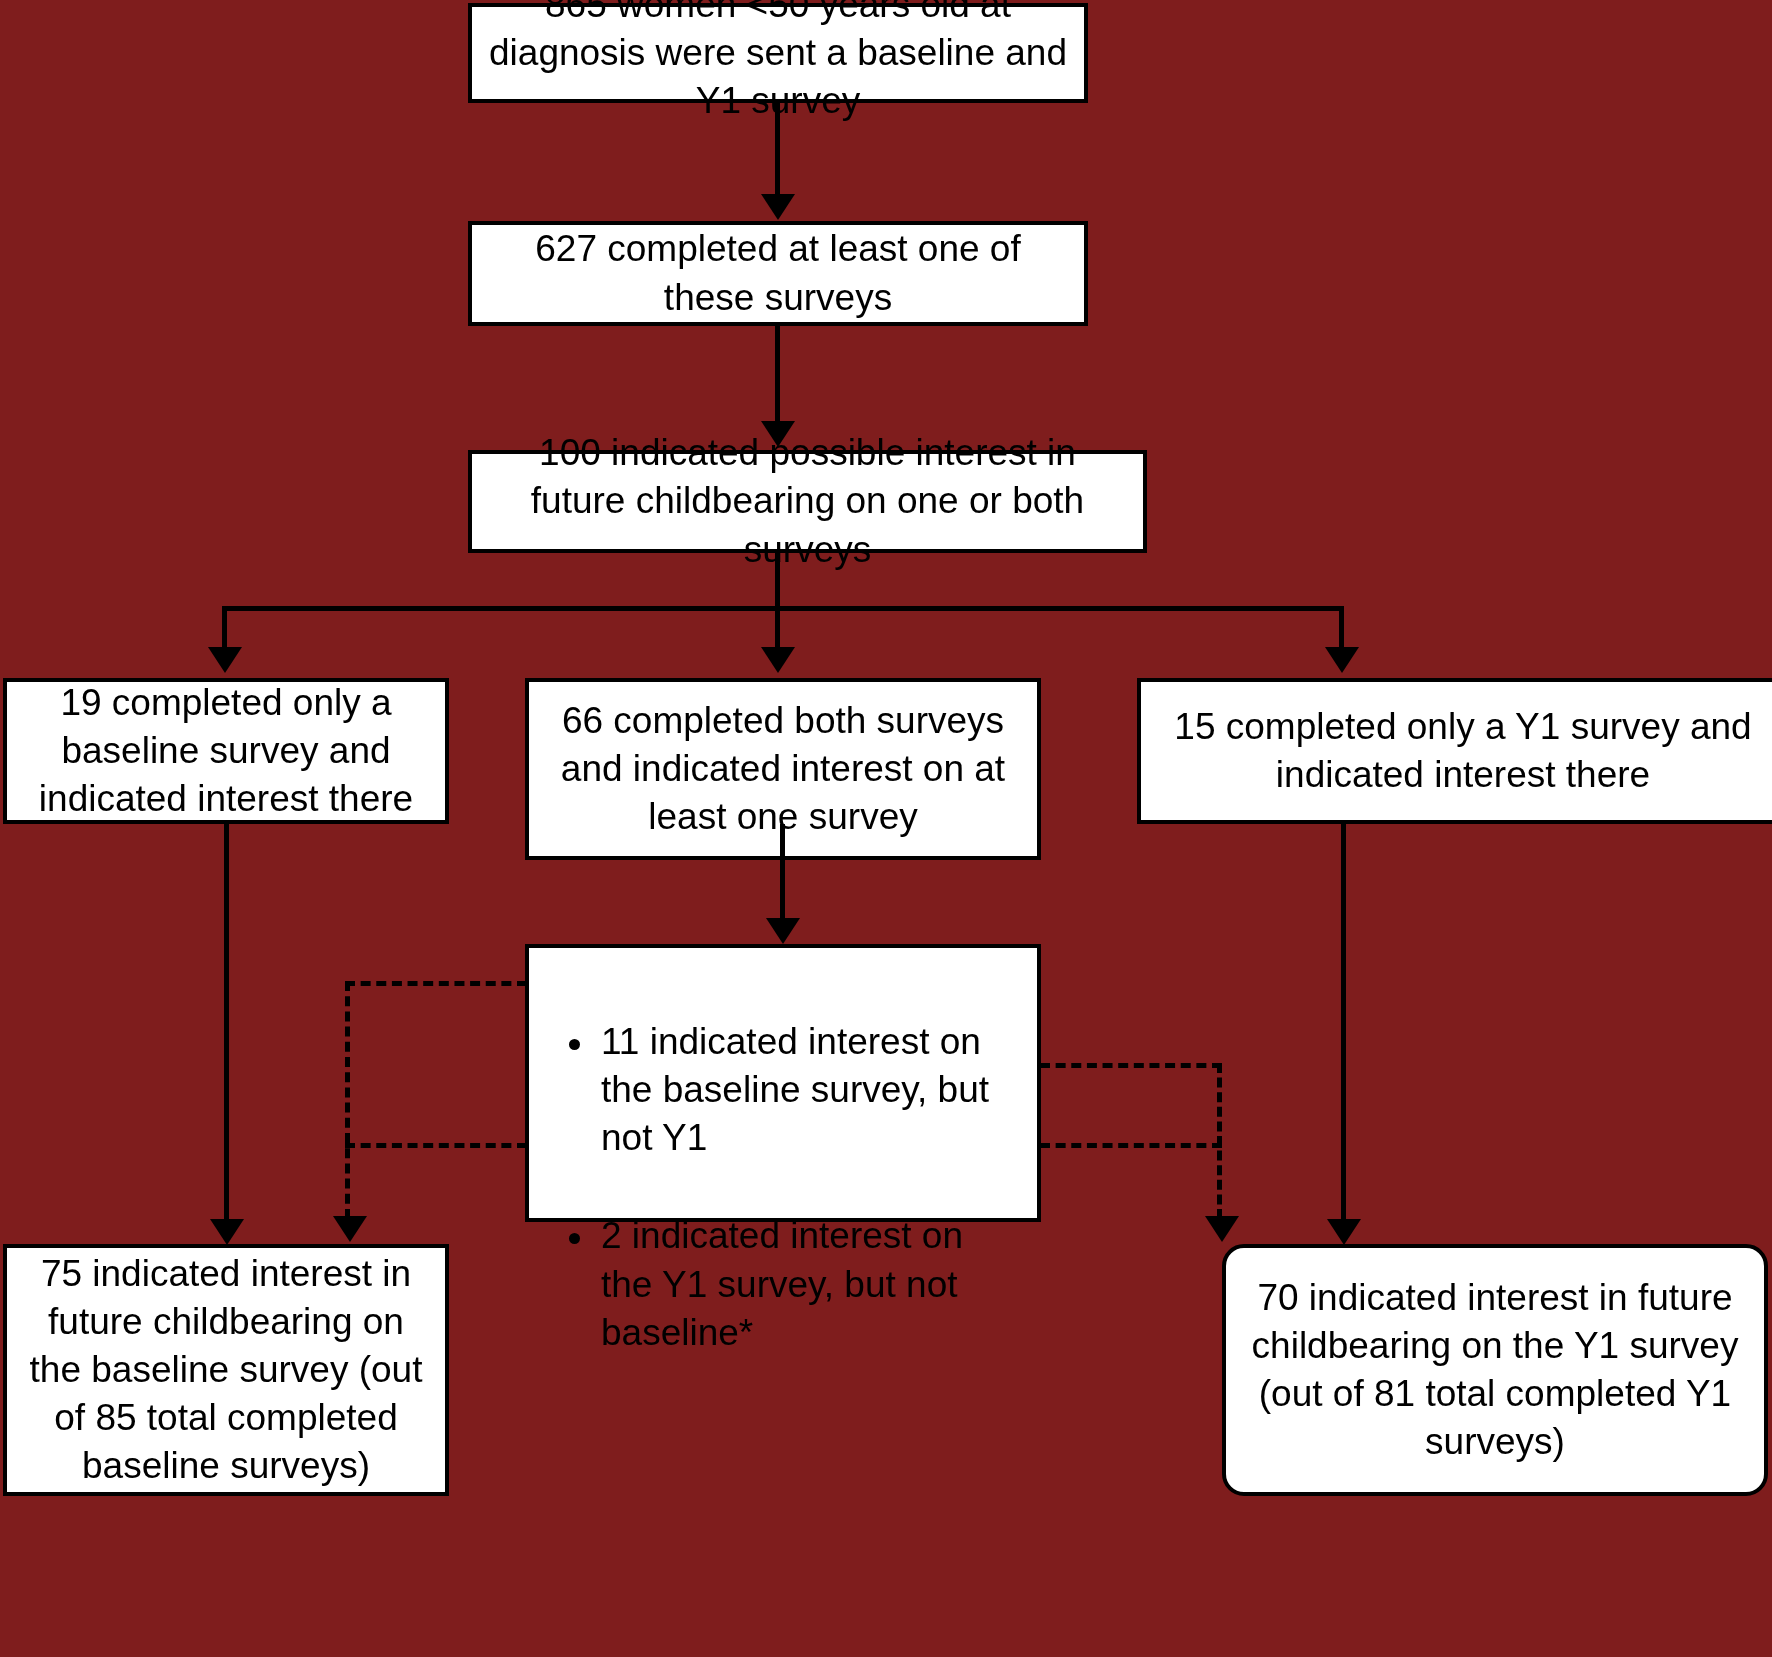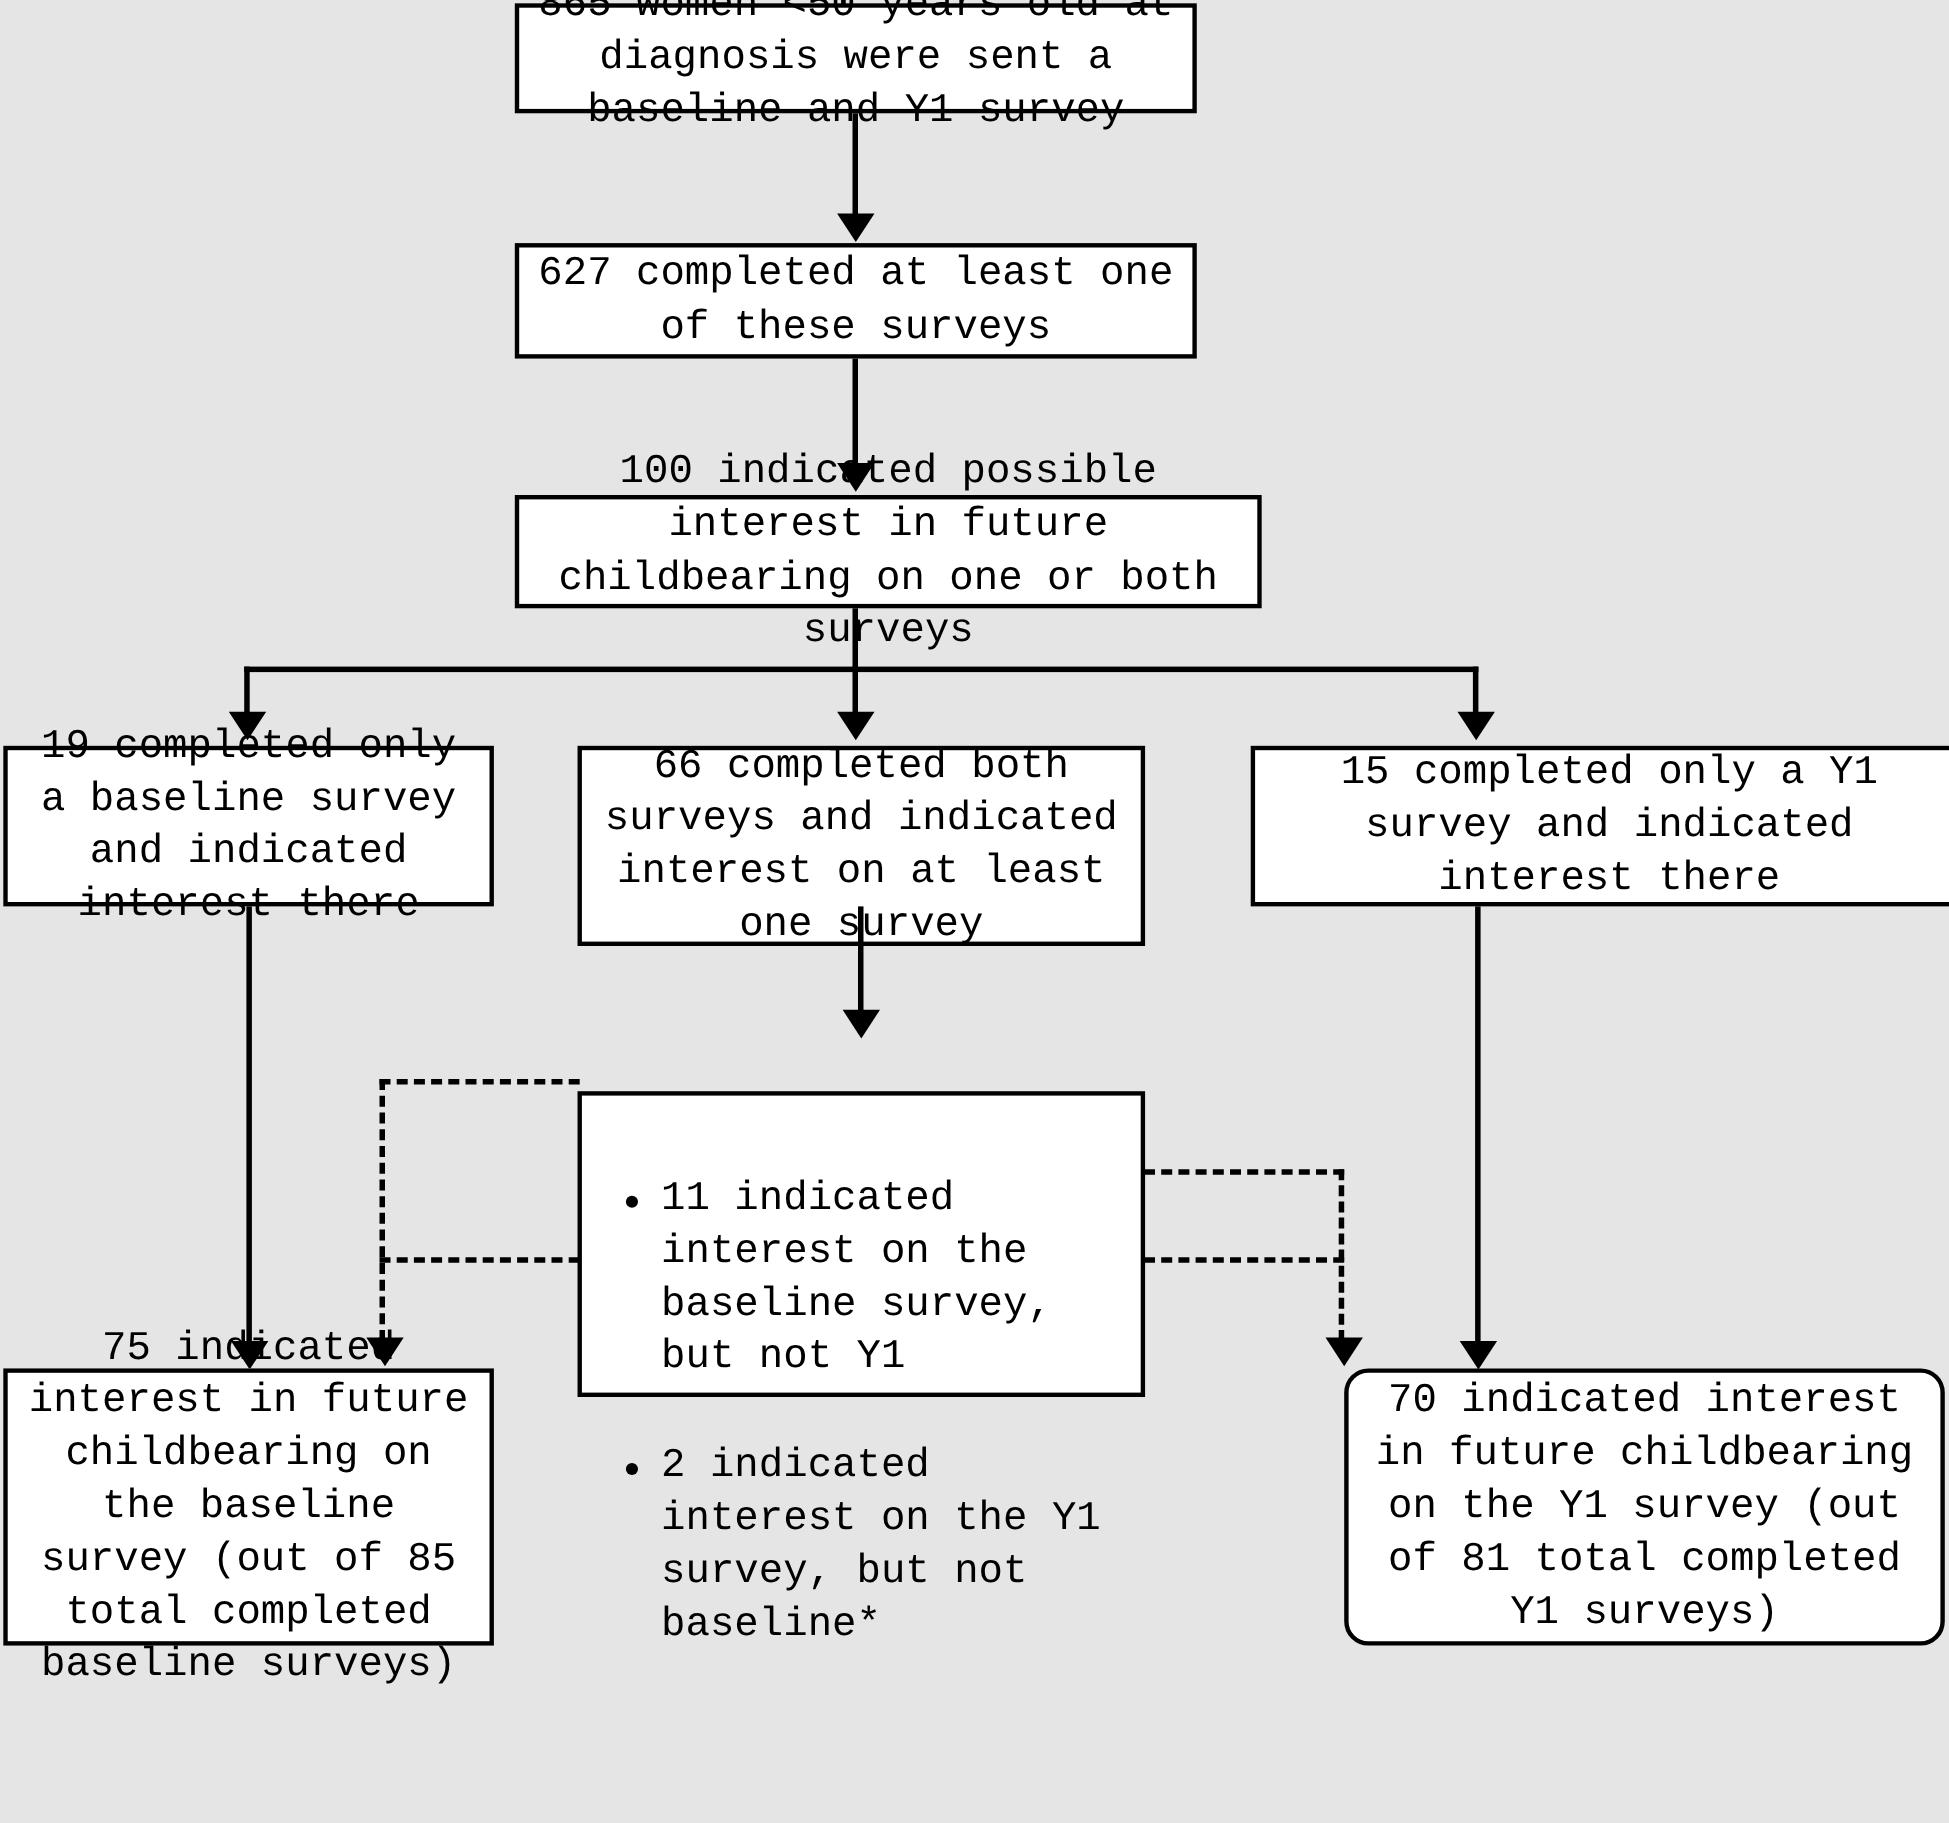--- a/index.html
+++ b/index.html
@@ -1,21 +1,21 @@
 <!DOCTYPE html>
 <html><head>
 <meta charset="utf-8">
 <style>
   html,body{margin:0;padding:0;background:#ffffff;}
   #canvas{
     position:relative;
     width:1772px;
     height:1657px;
-    background:#e5e5e5;
-    font-family:Liberation Mono, monospace;
+    background:#7f1d1d;
+    font-family:Liberation Sans, sans-serif;
     color:#000000;
     overflow:hidden;
   }
   .box{
     position:absolute;
     box-sizing:border-box;
     border:4px solid #000000;
     background:#ffffff;
     display:flex;
     align-items:center;
@@ -120,21 +120,21 @@
 
   <div class="vline" style="left:780px; top:824px; height:96px;"></div>
   <div class="arrow" style="left:766px; top:918px;"></div>
 
   <div class="vline" style="left:224px; top:824px; height:398px;"></div>
   <div class="arrow" style="left:210px; top:1219px;"></div>
 
   <div class="vline" style="left:1341px; top:824px; height:398px;"></div>
   <div class="arrow" style="left:1327px; top:1219px;"></div>
 
-  <div class="box bullets" style="left:525px; top:944px; width:516px; height:278px;margin-top:48px;">
+  <div class="box bullets" style="left:525px; top:944px; width:516px; height:278px;">
     <div class="bullet-line">11 indicated interest on the baseline survey, but not Y1</div>
     <div class="bullet-line">2 indicated interest on the Y1 survey, but not baseline*</div>
   </div>
 
   <div class="dhline" style="left:345px; top:981px; width:182px;"></div>
   <div class="dvline" style="left:345px; top:981px; height:238px;"></div>
   <div class="arrow" style="left:333px; top:1216px;"></div>
 
   <div class="dhline" style="left:345px; top:1143px; width:182px;"></div>
 

